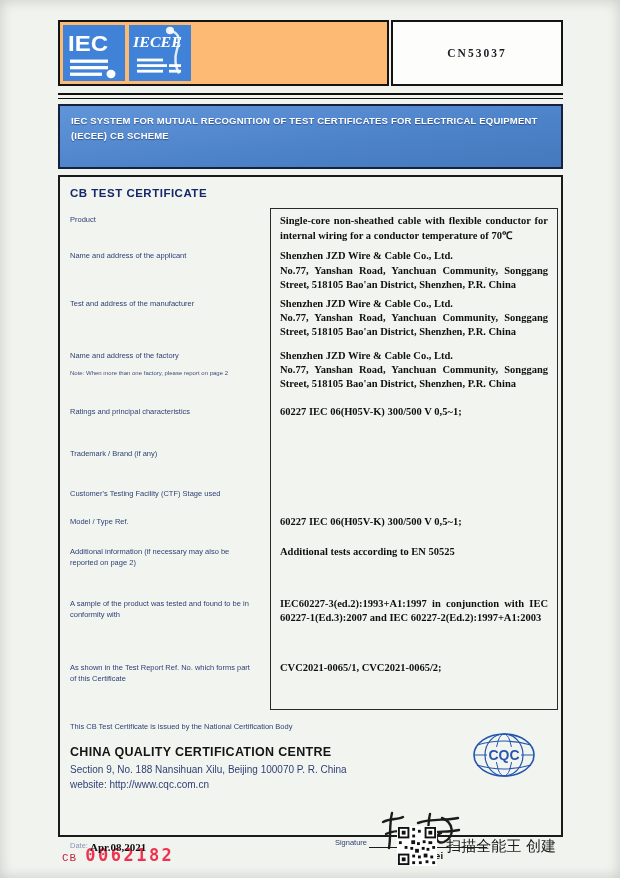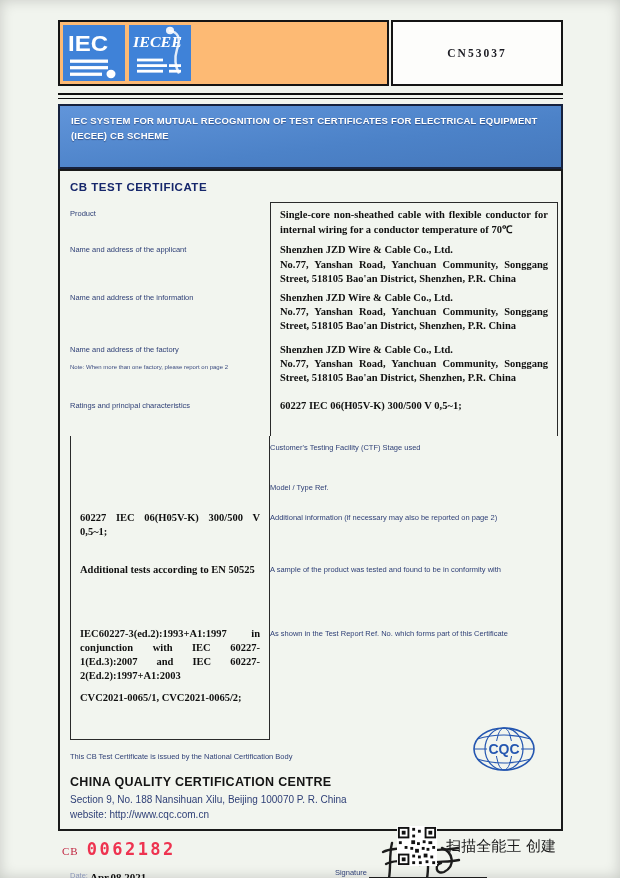--- a/index.html
+++ b/index.html
@@ -54,20 +54,21 @@
     margin-top:5px;
     border:2px solid #16213d;
     background:linear-gradient(173deg,#6195da 0%,#4c82c8 60%,#4679bd 100%);
     color:#fff;
     font-size:9.5px; font-weight:bold; letter-spacing:.2px; line-height:1.55;
     padding:8px 11px 24px 11px;
     text-shadow:0 .5px 1px rgba(10,20,60,.45);
   }
   
   .main-box {
+    margin-top:6px;
     border:2.5px solid #1a1a1a;
     background:#f2f5ef;
     position:relative;
     padding:7px 0 8px 0;
     height:662px;
   }
   .cert-title {
     margin:3px 0 0 10px;
     color:#16276b; font-size:11.5px; font-weight:bold; letter-spacing:.5px;
   }
@@ -109,21 +110,21 @@
   .date-value { font-family:"Liberation Serif", serif; font-weight:bold; font-size:11px; color:#111; }
   .sig-block { display:flex; align-items:flex-end; gap:2px; margin-right:56px; }
   .sig-label { font-size:7.5px; color:#2e3f76; padding-bottom:14px; }
   .sig-col { display:flex; flex-direction:column; align-items:center; }
   .sig-hand { height:42px; margin-bottom:-4px; }
   .sig-line { width:118px; border-top:1.5px solid #1a1a1a; }
   .sig-name { font-size:9.5px; font-weight:bold; color:#111; margin-top:2px; }
   .cqc-logo { position:absolute; right:24px; bottom:52px; }
   
   .cb-row { margin:8px 0 0 4px; display:flex; align-items:baseline; gap:8px; }
-  .cb-prefix { font-family:Liberation Serif, serif; font-size:11px; color:#c02540; letter-spacing:1px; }
+  .cb-prefix { font-family:Liberation Mono, monospace; font-size:11px; color:#c02540; letter-spacing:1px; }
   .cb-number { font-family:"DejaVu Sans Mono", monospace; font-weight:bold; font-size:17px; color:#ee3350; letter-spacing:2.5px; }
   .scan-row {
     position:absolute; right:64px; bottom:12px;
     display:flex; align-items:center; gap:9px;padding-left:8px;
   }
   .scan-caption { font-size:15px; color:#1c1c1c; font-family:"DejaVu Sans", sans-serif; }
 </style>
 </head>
 <body>
 
@@ -168,34 +169,35 @@
     <div class="cert-title">CB TEST CERTIFICATE</div>
 
     <div class="rows">
       <div class="lc rh0">Product</div>
       <div class="vc vc-first rh0">Single-core non-sheathed cable with flexible conductor for internal wiring for a conductor temperature of 70℃</div>
 
       <div class="lc rh1">Name and address of the applicant</div>
       <div class="vc rh1">Shenzhen JZD Wire &amp; Cable Co., Ltd.
 No.77, Yanshan Road, Yanchuan Community, Songgang Street, 518105 Bao'an District, Shenzhen, P.R. China</div>
 
-      <div class="lc rh2">Name and address of the information</div>
+      <div class="lc rh2">Test and address of the manufacturer</div>
       <div class="vc rh2">Shenzhen JZD Wire &amp; Cable Co., Ltd.
 No.77, Yanshan Road, Yanchuan Community, Songgang Street, 518105 Bao'an District, Shenzhen, P.R. China</div>
 
       <div class="lc rh3">
         <div>Name and address of the factory</div>
         <div class="note">Note: When more than one factory, please report on page 2</div>
       </div>
       <div class="vc rh3">Shenzhen JZD Wire &amp; Cable Co., Ltd.
 No.77, Yanshan Road, Yanchuan Community, Songgang Street, 518105 Bao'an District, Shenzhen, P.R. China</div>
 
       <div class="lc rh4">Ratings and principal characteristics</div>
       <div class="vc rh4">60227 IEC 06(H05V-K) 300/500 V 0,5~1;</div>
 
+      <div class="lc rh5">Trademark / Brand (if any)</div>
       <div class="vc rh5"></div>
 
       <div class="lc rh6">Customer's Testing Facility (CTF) Stage used</div>
       <div class="vc rh6"></div>
 
       <div class="lc rh7">Model / Type Ref.</div>
       <div class="vc rh7">60227 IEC 06(H05V-K) 300/500 V 0,5~1;</div>
 
       <div class="lc rh8">Additional information (if necessary may also be reported on page 2)</div>
       <div class="vc rh8">Additional tests according to EN 50525</div>

